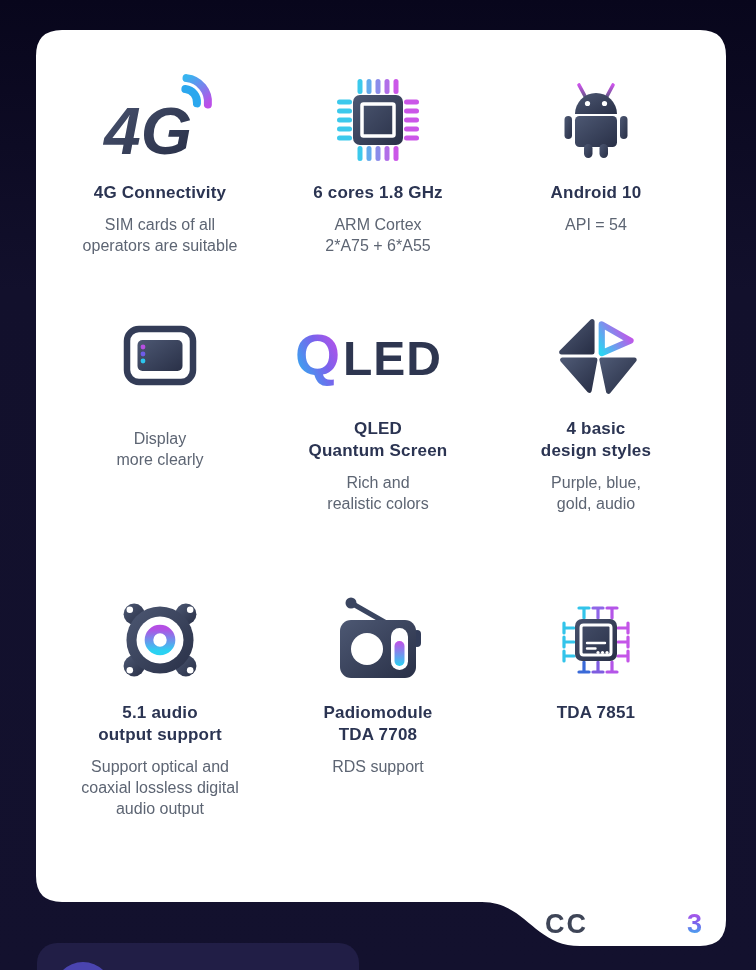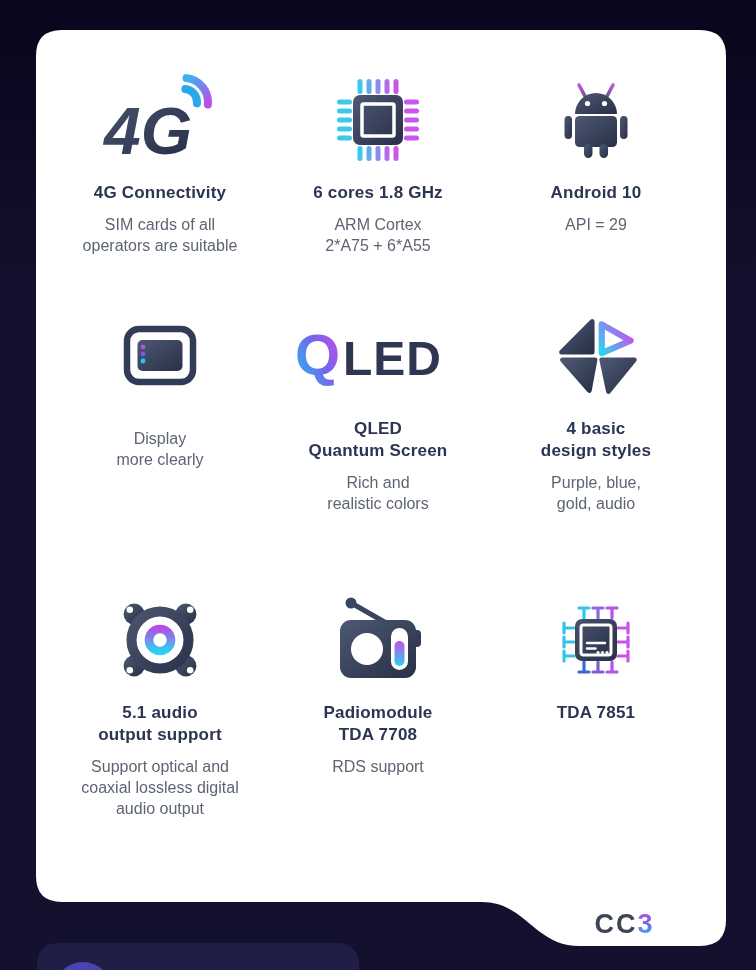--- a/index.html
+++ b/index.html
@@ -19,21 +19,21 @@
   .icon-area{height:96px;display:flex;align-items:center;justify-content:flex-start;margin-bottom:14px;flex:none;}
   .title{
     font-size:17px;font-weight:700;color:#2b3452;line-height:1.28;
     white-space:pre-line;letter-spacing:.2px;
   }
   .desc{
     margin-top:10px;font-size:16px;color:#5d6573;line-height:1.32;white-space:pre-line;
   }
   .brand{
     position:absolute;left:545px;top:902px;width:181px;height:44px;
-    display:flex;align-items:center;justify-content:center;padding-right:22px;box-sizing:border-box;
+    display:flex;align-items:center;justify-content:space-between;padding-right:22px;box-sizing:border-box;
     font-size:27px;font-weight:700;letter-spacing:2px;
   }
   .brand .cc{color:#3e4557;}
   .brand .three{
     background:linear-gradient(180deg,#c44fe8 0%,#7a62ec 45%,#2bc9f0 100%);
     -webkit-background-clip:text;background-clip:text;color:transparent;
   }
   .teaser{
     position:absolute;left:37px;top:943px;width:322px;height:40px;
     background:#211e46;border-radius:20px 20px 0 0;
@@ -139,21 +139,21 @@
           <circle cx="39.5" cy="31.5" r="2.6" fill="#ffffff"></circle>
           <circle cx="56.5" cy="31.5" r="2.6" fill="#ffffff"></circle>
           <rect x="16.5" y="44" width="7.5" height="23" rx="3.75" fill="url(#gand)"></rect>
           <rect x="72" y="44" width="7.5" height="23" rx="3.75" fill="url(#gand)"></rect>
           <rect x="27" y="44" width="42" height="31" rx="4.5" fill="url(#gand)"></rect>
           <rect x="36" y="72" width="8.5" height="14" rx="4.2" fill="url(#gand)"></rect>
           <rect x="51.5" y="72" width="8.5" height="14" rx="4.2" fill="url(#gand)"></rect>
         </svg>
       </div>
       <div class="title">Android 10</div>
-      <div class="desc">API = 29</div>
+      <div class="desc">API = 54</div>
     </div>
 
     <div class="cell">
       <div class="icon-area">
         <svg width="96" height="82" viewBox="0 0 96 82">
           <defs>
             <linearGradient id="gdisp" x1="0" y1="0" x2="1" y2="1">
               <stop offset="0" stop-color="#4d5873"></stop>
                 <stop offset="1" stop-color="#293047"></stop>
             </linearGradient>

